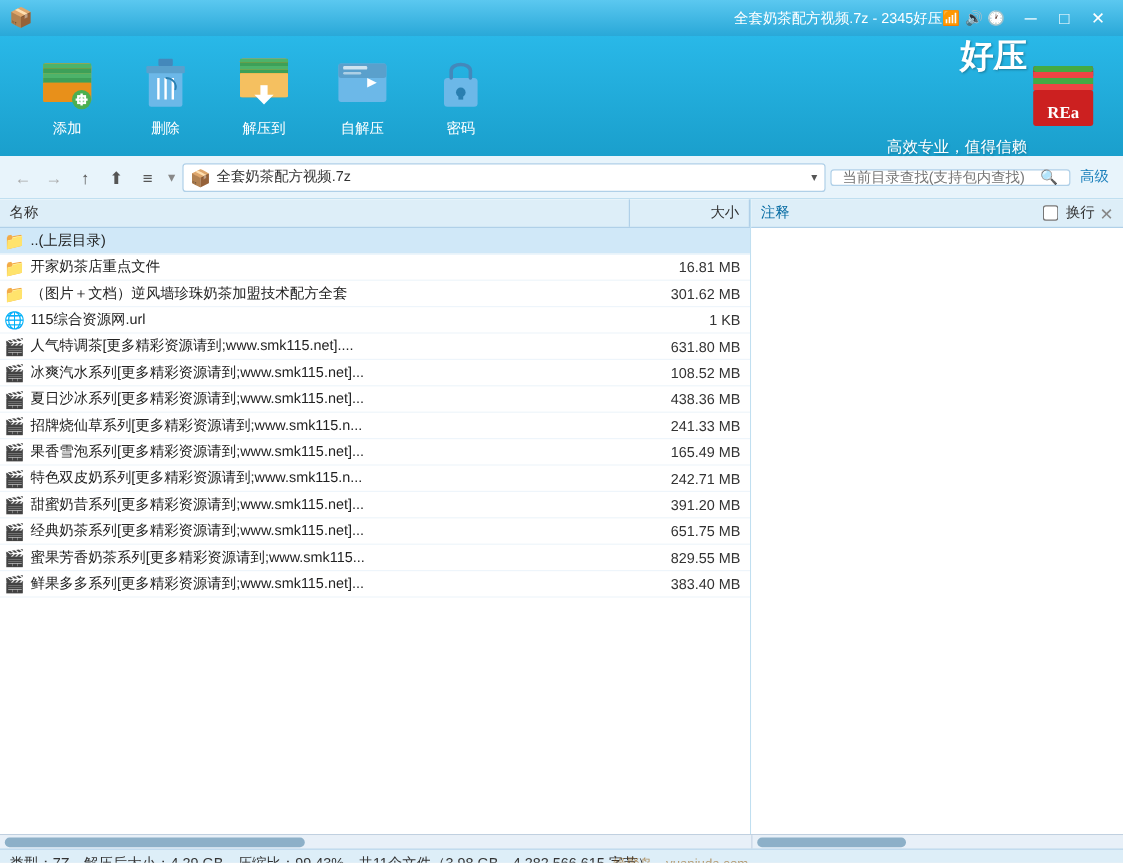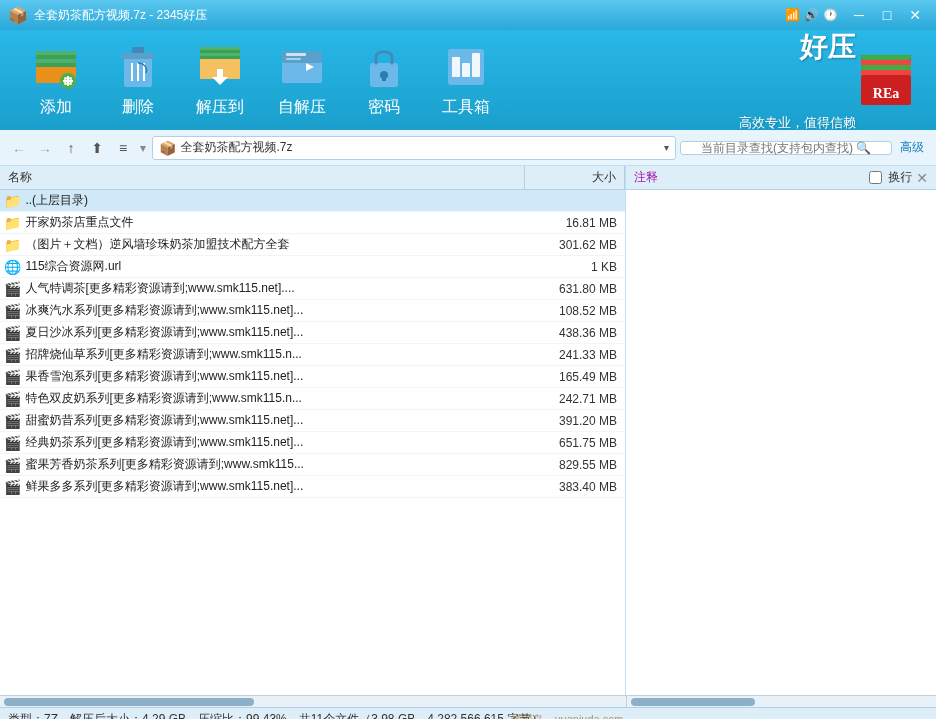--- a/index.html
+++ b/index.html
@@ -7,21 +7,21 @@
 
     
     .title-bar {
       background: linear-gradient(180deg, #5bc8f0 0%, #29a8d8 100%);
       height: 30px;
       display: flex;
       align-items: center;
       padding: 0 8px;
       color: white;
     }
-    .title-bar-text { flex: 1; font-size: 12px; color: #fff; }
+    .title-bar-text { flex: 1; font-size: 12px; color: #fff; text-align: right; }
     .title-bar-controls { display: flex; gap: 2px; }
     .title-bar-btn {
       width: 26px; height: 20px; background: none; border: none; color: white;
       cursor: pointer; font-size: 14px; display: flex; align-items: center; justify-content: center;
     }
 
     
     .toolbar {
       background: linear-gradient(180deg, #29b8e8 0%, #1a9fcc 100%);
       height: 100px;
@@ -54,21 +54,21 @@
     }
     .toolbar-item {
       display: flex;
       flex-direction: column;
       align-items: center;
       gap: 6px;
       cursor: pointer;
       padding: 8px 12px;
       border-radius: 4px;
     }
-    .toolbar-item-label { color: #fff; font-size: 16px; font-family: Liberation Mono, monospace; }
+    .toolbar-item-label { color: #fff; font-size: 12px; font-family: Liberation Mono, monospace; }
     .toolbar-icon {
       width: 48px; height: 48px;
       display: flex; align-items: center; justify-content: center;
     }
 
     
     .address-bar {
       background: #e8f4fb;
       height: 36px;
       display: flex;
@@ -95,21 +95,21 @@
       height: 24px;
     }
     .path-icon { font-size: 14px; }
     .path-text { font-size: 12px; color: #333; flex: 1; }
     .path-dropdown { color: #555; font-size: 10px; cursor: pointer; }
     .search-box {
       display: flex; align-items: center;
       background: white;
       border: 1px solid #b0d0e8;
       border-radius: 3px;
-      padding: 2px 20px;
+      padding: 2px 9px;
       height: 14px;
       min-width: 200px;
     }
     .search-input { border: none; outline: none; font-size: 12px; flex: 1; color: #888; background: transparent; }
     .search-btn { background: none; border: none; cursor: pointer; color: #555; font-size: 12px; }
     .advanced-btn {
       background: none; border: none; cursor: pointer;
       color: #1a7fbb; font-size: 12px; padding: 2px 4px;
     }
 
@@ -197,21 +197,21 @@
     }
     .comment-header {
       display: flex;
       align-items: center;
       background: #ddeef8;
       border-bottom: 1px solid #b0d0e8;
       height: 24px;
       padding: 0 8px;
       gap: 4px;
     }
-    .comment-title { flex: 1; font-size: 12px; color: #a21caf; }
+    .comment-title { flex: 1; font-size: 12px; color: #0369a1; }
     .comment-checkbox { margin-right: 2px; }
     .comment-exchange-label { font-size: 12px; color: #333; }
     .comment-close-btn { background: none; border: none; cursor: pointer; color: #888; font-size: 14px; }
     .comment-body {
       padding: 8px;
       font-size: 12px;
       color: #333;
       line-height: 1.6;
     }
 
@@ -367,31 +367,20 @@
       <svg width="48" height="48" viewBox="0 0 48 48">
         <rect x="10" y="20" width="28" height="24" rx="3" fill="#6cb8e8"></rect>
         <path d="M16 20 L16 14 C16 7 32 7 32 14 L32 20" stroke="#4488bb" stroke-width="3" fill="none" stroke-linecap="round"></path>
         <circle cx="24" cy="32" r="4" fill="#2a7fb0"></circle>
         <rect x="22" y="32" width="4" height="6" fill="#2a7fb0"></rect>
       </svg>
     </div>
     <span class="toolbar-item-label">密码</span>
   </div>
 
-  <div class="toolbar-item">
-    <div class="toolbar-icon">
-      <svg width="48" height="48" viewBox="0 0 48 48">
-        <rect x="6" y="6" width="36" height="36" rx="3" fill="#6cb8e8"></rect>
-        <rect x="10" y="14" width="8" height="20" rx="1" fill="white" opacity="0.9"></rect>
-        <rect x="20" y="20" width="8" height="14" rx="1" fill="white" opacity="0.9"></rect>
-        <rect x="30" y="10" width="8" height="24" rx="1" fill="white" opacity="0.9"></rect>
-      </svg>
-    </div>
-    <span class="toolbar-item-label">工具箱</span>
-  </div>
 
   <div class="toolbar-brand">
     <div style="text-align:right;">
       <div class="brand-text">好压</div>
       <div class="brand-slogan">高效专业，值得信赖</div>
     </div>
     <svg width="60" height="60" viewBox="0 0 60 60">
 
       <rect x="5" y="5" width="50" height="10" rx="2" fill="#cc2020"></rect>
       <rect x="5" y="5" width="50" height="5" rx="2" fill="#44aa44"></rect>

